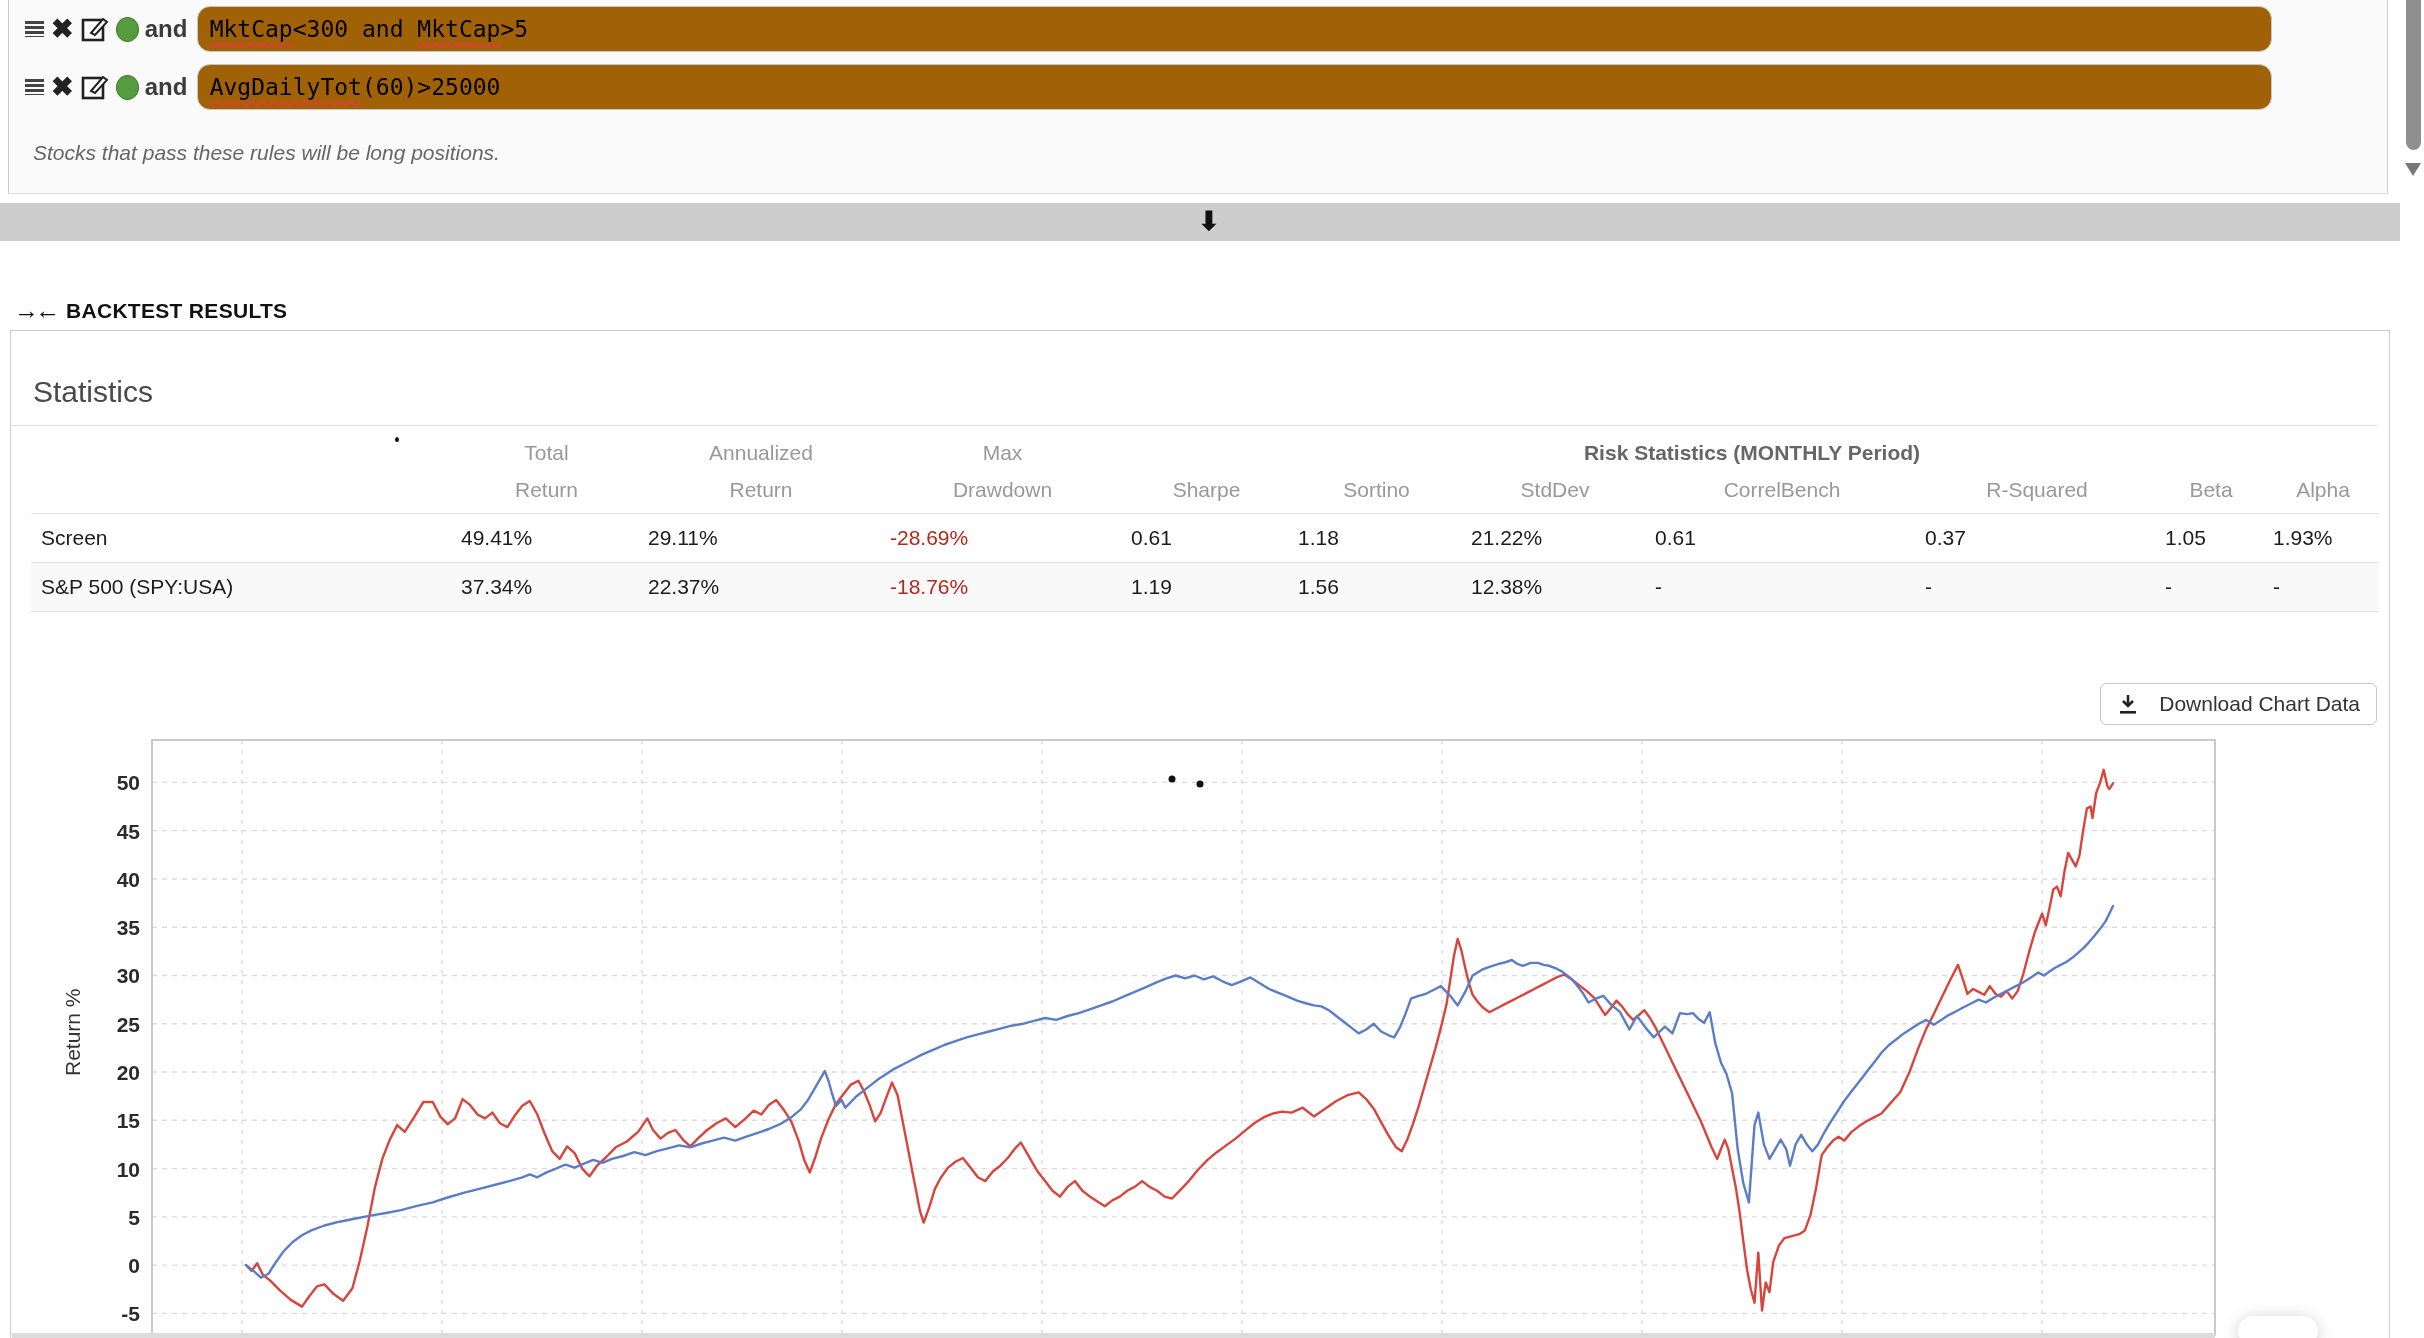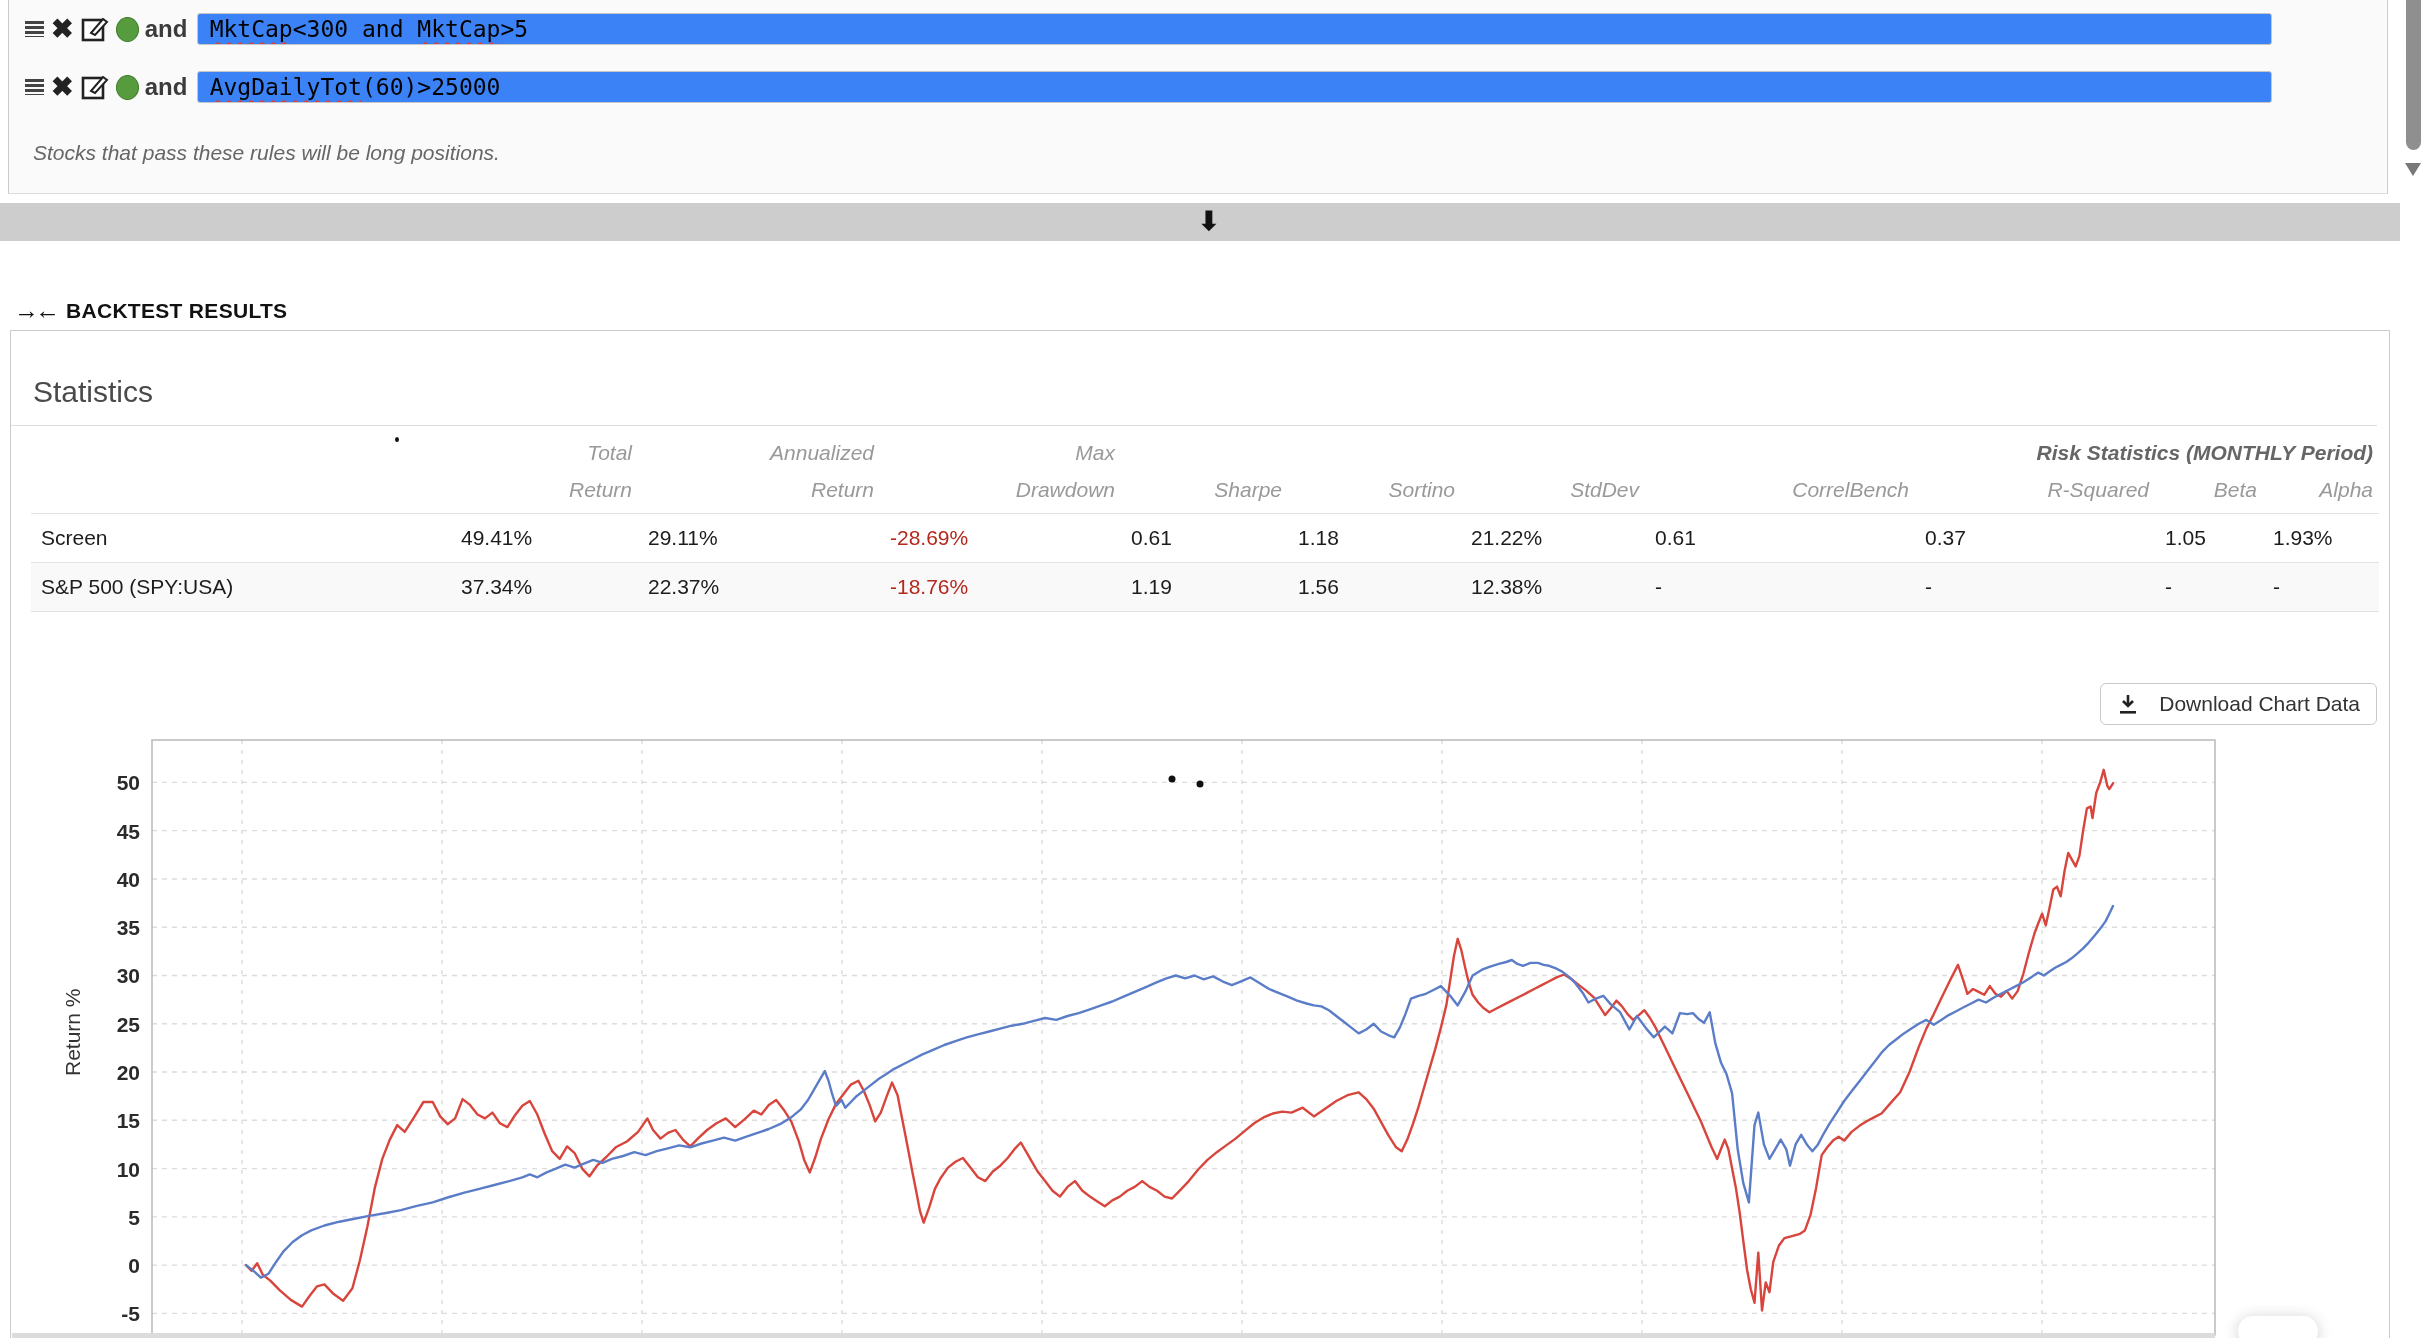--- a/index.html
+++ b/index.html
@@ -15,43 +15,43 @@
   .rule-row{display:flex;align-items:center;height:48px;margin:10px 0 0 16px;}
   .rule-icons{display:flex;align-items:center;gap:7px;}
   .icon-drag{display:inline-block;width:19px;height:16px;
     background:repeating-linear-gradient(#444 0 3px,transparent 3px 5px);}
   .icon-x{font-size:27px;font-weight:bold;color:#222;line-height:1;cursor:pointer;}
   .icon-edit svg{display:block;}
   .icon-dot{display:inline-block;width:21px;height:23px;border-radius:50%;
     background:#569b3d;border:1px solid #3f7a2c;}
   .and-label{font-size:24px;font-weight:bold;color:#3b3b3b;margin:0 0 0 6px;width:52px;}
   .rule-input{
-    flex:0 0 auto;width:2075px;height:32px;box-sizing:border-box;
-    background:#3b82f6;border:1px solid #c6c6c6;border-radius:3px;
+    flex:0 0 auto;width:2075px;height:46px;box-sizing:border-box;
+    background:#a16207;border:1px solid #c6c6c6;border-radius:13px;
     font-family:"DejaVu Sans Mono",monospace;font-size:23px;color:#000;
     padding:6px 12px;display:flex;align-items:center;white-space:pre;overflow:hidden;
   }
   .misspell{text-decoration:underline wavy #e03c31 2px;text-underline-offset:5px;text-decoration-skip-ink:none;}
   .rules-note{margin:30px 0 0 24px;font-style:italic;font-size:21px;color:#666;}
   
   .divider-bar{position:absolute;left:0;top:203px;width:2424px;height:38px;background:#cdcdcd;}
   .divider-arrow{position:absolute;left:1198px;top:3px;font-size:26px;color:#111;font-weight:bold;cursor:pointer;}
   
   .backtest-header{position:absolute;left:14px;top:296px;display:flex;align-items:center;gap:10px;}
   .collapse-icon{font-size:25px;font-weight:bold;color:#111;letter-spacing:-4px;cursor:pointer;}
   .backtest-title{font-size:21px;font-weight:bold;color:#111;letter-spacing:.3px;}
   
   .results-panel{position:absolute;left:10px;top:330px;width:2380px;height:1020px;
     background:#fff;border:1px solid #ccc;border-bottom:none;box-sizing:border-box;}
   .stats-heading{margin:44px 0 0 22px;font-size:30px;font-weight:400;color:#4a4a4a;}
   .stats-rule{border:none;border-top:1px solid #ddd;margin:16px 12px 0 0;}
   .stray-dot{position:absolute;width:4px;height:5px;border-radius:50%;background:#111;}
   
   table.stats{border-collapse:collapse;table-layout:fixed;width:2348px;margin:4px 0 0 20px;font-size:21px;}
-  table.stats th{font-weight:normal;color:#999;text-align:right;padding:11px 6px 11px 10px;font-style:italic;}
+  table.stats th{font-weight:normal;color:#999;text-align:center;padding:11px 6px 11px 10px;}
   table.stats th.risk{font-weight:bold;color:#666;}
   table.stats td{color:#1c1c1c;text-align:left;padding:12px 6px 12px 10px;}
   table.stats td.neg{color:#b5281e;}
   table.stats tr.data-row{border-top:1px solid #e2e2e2;}
   table.stats tr.data-row:last-child{border-bottom:1px solid #e2e2e2;}
   table.stats tr.zebra{background:#f9f9f9;}
   table.stats thead tr.h1 th{padding-bottom:2px;}
   
   .download-btn{position:absolute;right:12px;top:352px;height:42px;
     display:flex;align-items:center;gap:20px;padding:0 16px;

